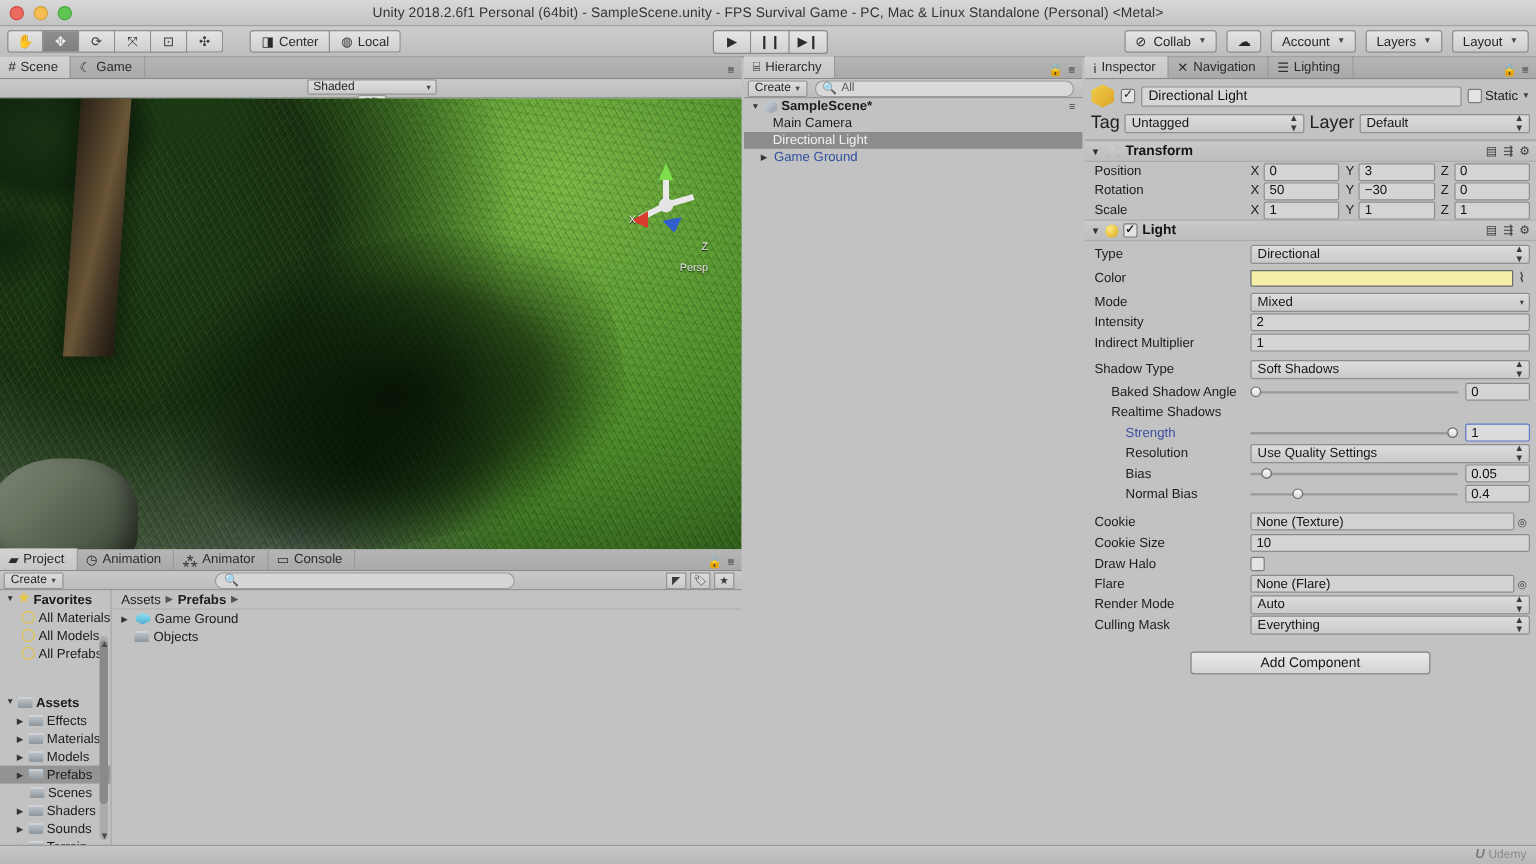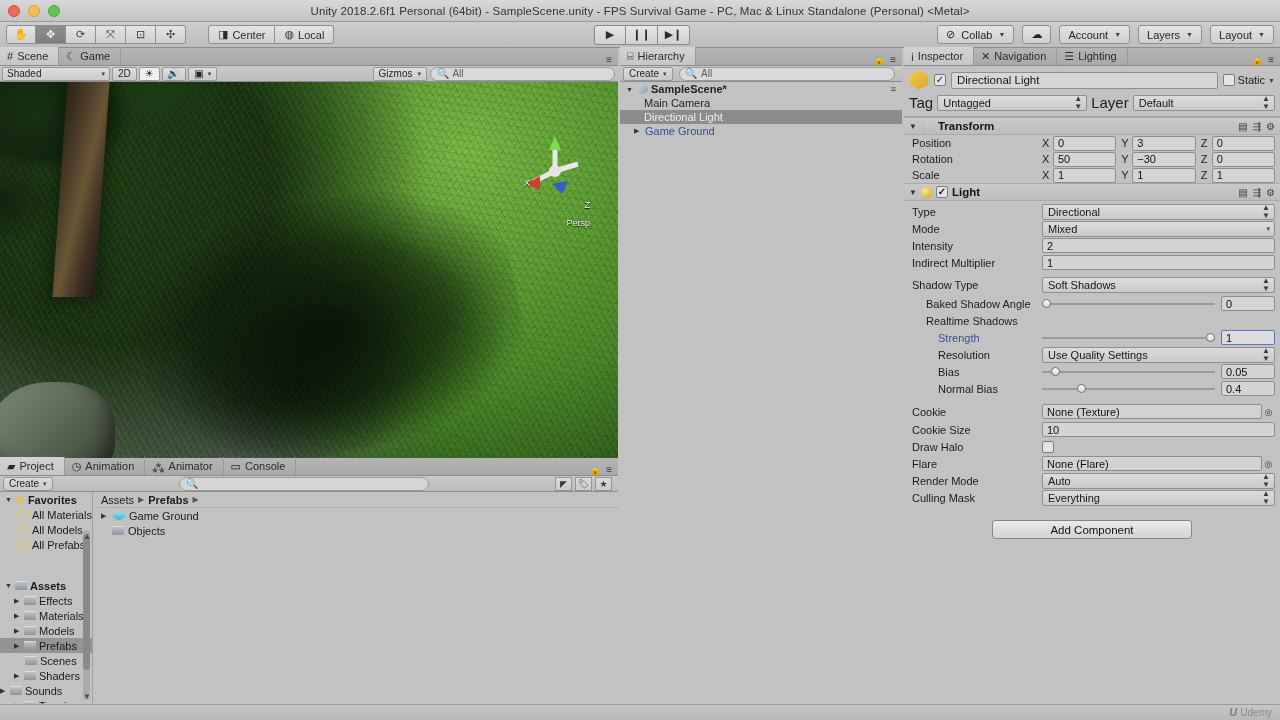--- a/index.html
+++ b/index.html
@@ -95,20 +95,21 @@
   .tab.active{ background:linear-gradient(#d3d3d3,#c6c6c6); }
   .tabspacer{ flex:1; }
   .tabicons{ display:flex; align-items:center; gap:4px; padding-right:6px; color:#3b3b3b; font-size:10px; }
 
   
   #scene-panel{ left:0; top:48px; width:618px; height:410px; }
   .scene-toolbar{
     height:16px; display:flex; align-items:center; gap:0;
     background:linear-gradient(#c9c9c9,#bcbcbc);
     border-bottom:1px solid #8d8d8d;
+    flex-direction:column;
   }
   .sdrop{
     height:14px; min-width:108px; margin-left:2px; padding:0 4px;
     background:linear-gradient(#dedede,#cbcbcb);
     border:1px solid #979797; border-radius:2px;
     display:flex; align-items:center; justify-content:space-between;
     font-size:10px; color:#242424;
   }
   .sbtn{
     height:14px; padding:0 5px; margin-left:2px;
@@ -714,20 +715,25 @@
         </div>
 
         <div class="prow" style="height:17px;margin-top:2px">
           <span class="plabel">Type</span>
           <div class="drop wide">
             <span>Directional</span>
             <span class="stepper">▲<br>▼</span>
           </div>
         </div>
 
+        <div class="prow" style="height:23px">
+          <span class="plabel">Color</span>
+          <div class="colorswatch" id="light-color-swatch" style="background: rgb(245, 239, 168);"></div>
+          <div class="eyedrop">⌇</div>
+        </div>
 
         <div class="prow" style="height:17px">
           <span class="plabel">Mode</span>
           <div class="drop wide">
             <span>Mixed</span>
             <span class="caret">▾</span>
           </div>
         </div>
 
         <div class="prow" style="height:17px">
@@ -954,21 +960,21 @@
           </div>
         <div class="srow" style="padding-left:25px">
             <span class="folder-icon"></span>
             <span>Scenes</span>
           </div>
         <div class="srow" style="padding-left:14px">
             <span class="arrow">▶</span>
             <span class="folder-icon"></span>
             <span>Shaders</span>
           </div>
-        <div class="srow" style="padding-left:0">
+        <div class="srow" style="padding-left:14px">
             <span class="arrow">▶</span>
             <span class="folder-icon"></span>
             <span>Sounds</span>
           </div>
         <div class="srow" style="padding-left:14px">
             <span class="arrow">▶</span>
             <span class="folder-icon"></span>
             <span>Terrain</span>
           </div>
         <div class="srow" style="padding-left:14px">

